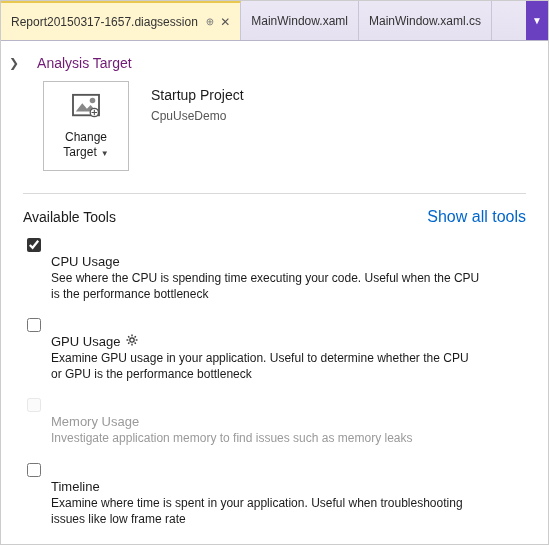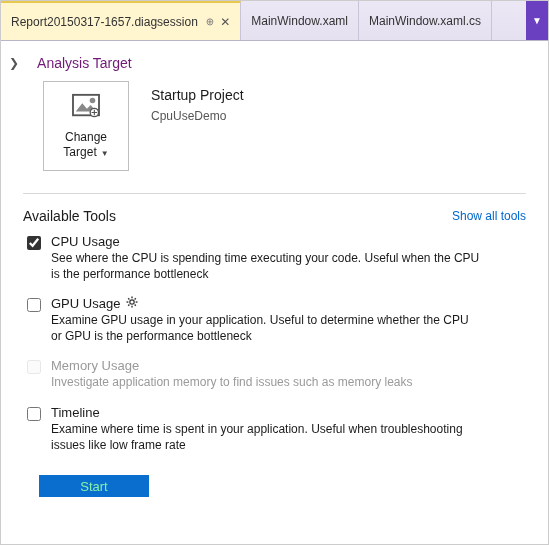--- a/index.html
+++ b/index.html
@@ -66,29 +66,29 @@
   }
   .change-target .icon svg { width: 30px; height: 26px; }
   .change-target .lbl { font-size: 12px; text-align: center; line-height: 1.2; }
   .change-target .tri { font-size: 8px; color: #444; margin-left: 4px; }
   .startup { padding-top: 6px; }
   .startup-title { font-size: 14px; margin-bottom: 6px; }
   .startup-name { font-size: 12px; color: #555; }
   hr.sep { border: none; border-top: 1px solid #d9d9d9; margin: 22px 0 14px 0; }
   .tools-header { display: flex; align-items: center; margin-bottom: 10px; }
   .tools-title { font-size: 14px; }
-  .show-all { margin-left: auto; color: #0066cc; font-size: 12px; cursor: pointer; }
+  .show-all { margin-left: auto; color: #0066cc; font-size: 16px; cursor: pointer; }
   .tool { display: flex; align-items: flex-start; gap: 10px; margin: 6px 0 14px 4px; }
   .tool input[type=checkbox] {
     width: 14px; height: 14px; margin-top: 2px;
     accent-color: #333;
   }
   .tool.disabled { color: #9a9a9a; }
   .tool.disabled input { opacity: .5; }
-  .tool .body { flex: 1; }
+  .tool .body { flex: 1; margin-top: 18px; }
   .tool .name-row { display:flex; align-items:center; gap:6px; }
   .tool .name { font-size: 13px; }
   .tool .desc { font-size: 12px; color: inherit; margin-top: 2px; max-width: 430px; line-height: 1.3; }
   .tool .gear svg { width: 12px; height: 12px; }
   .start-btn {
     margin: 8px 0 0 16px;
     width: 110px; height: 22px;
     background: #0a6ecf;
     color: #86efac;
     border: none;

